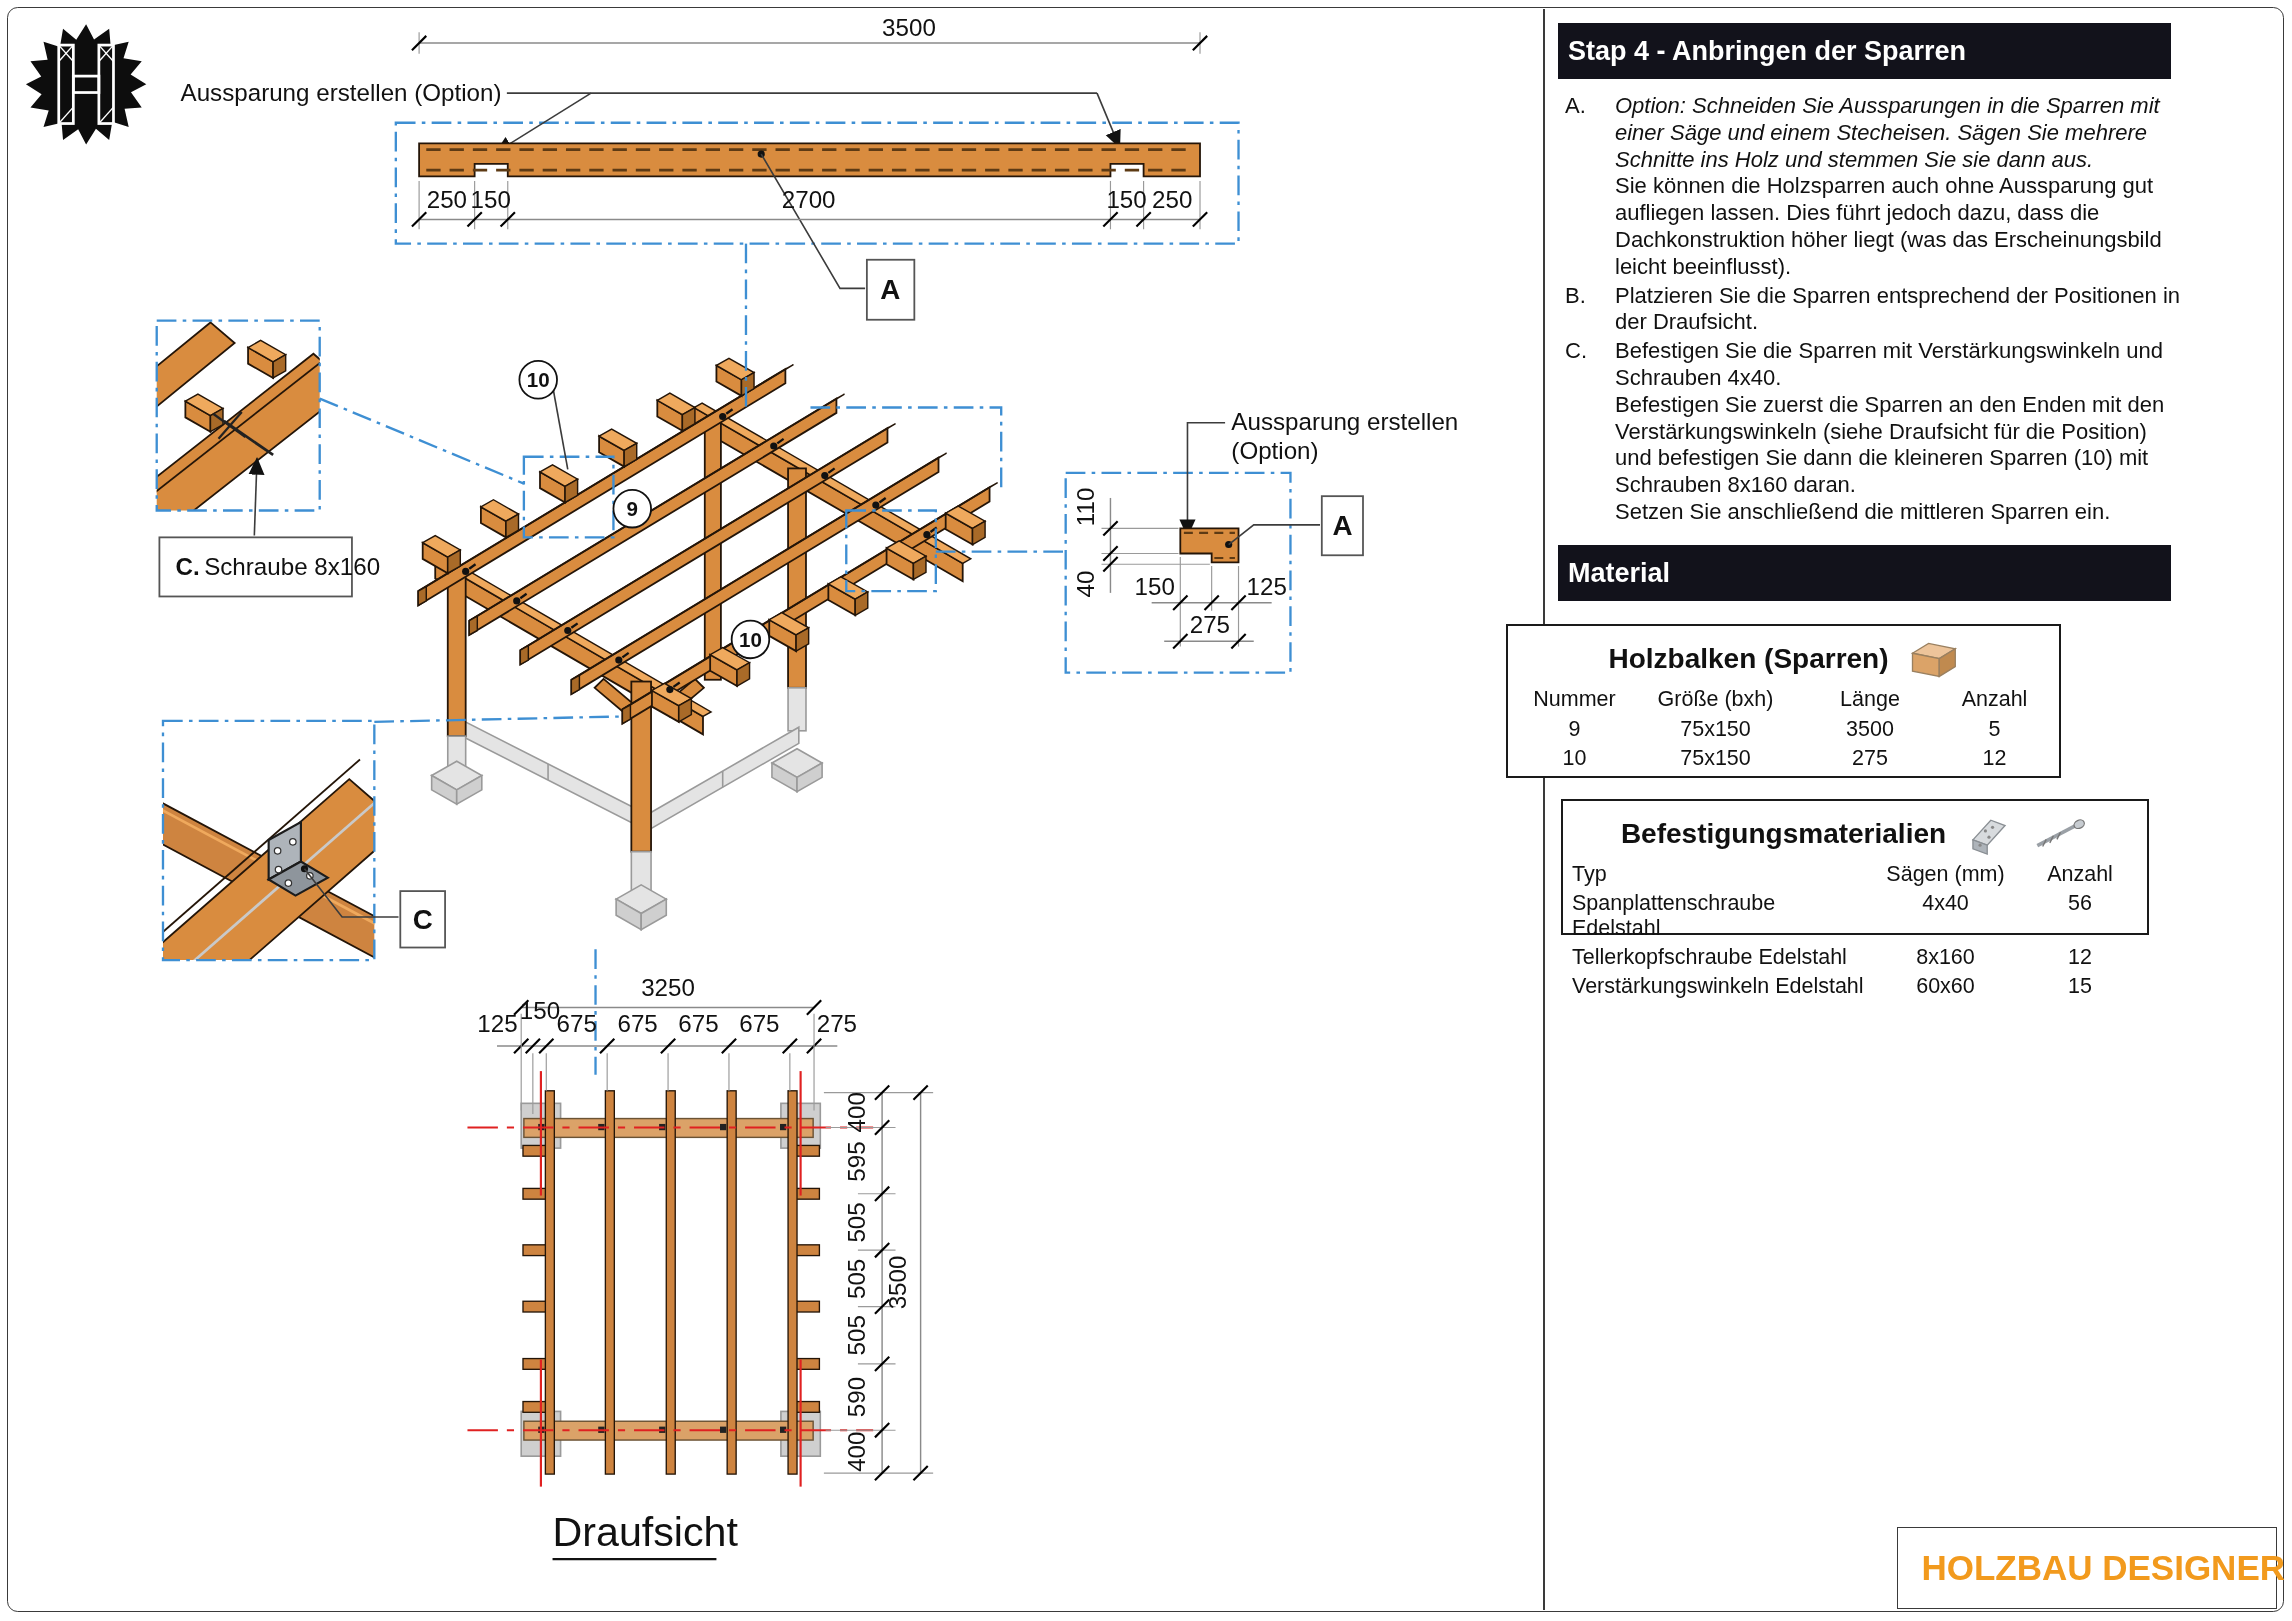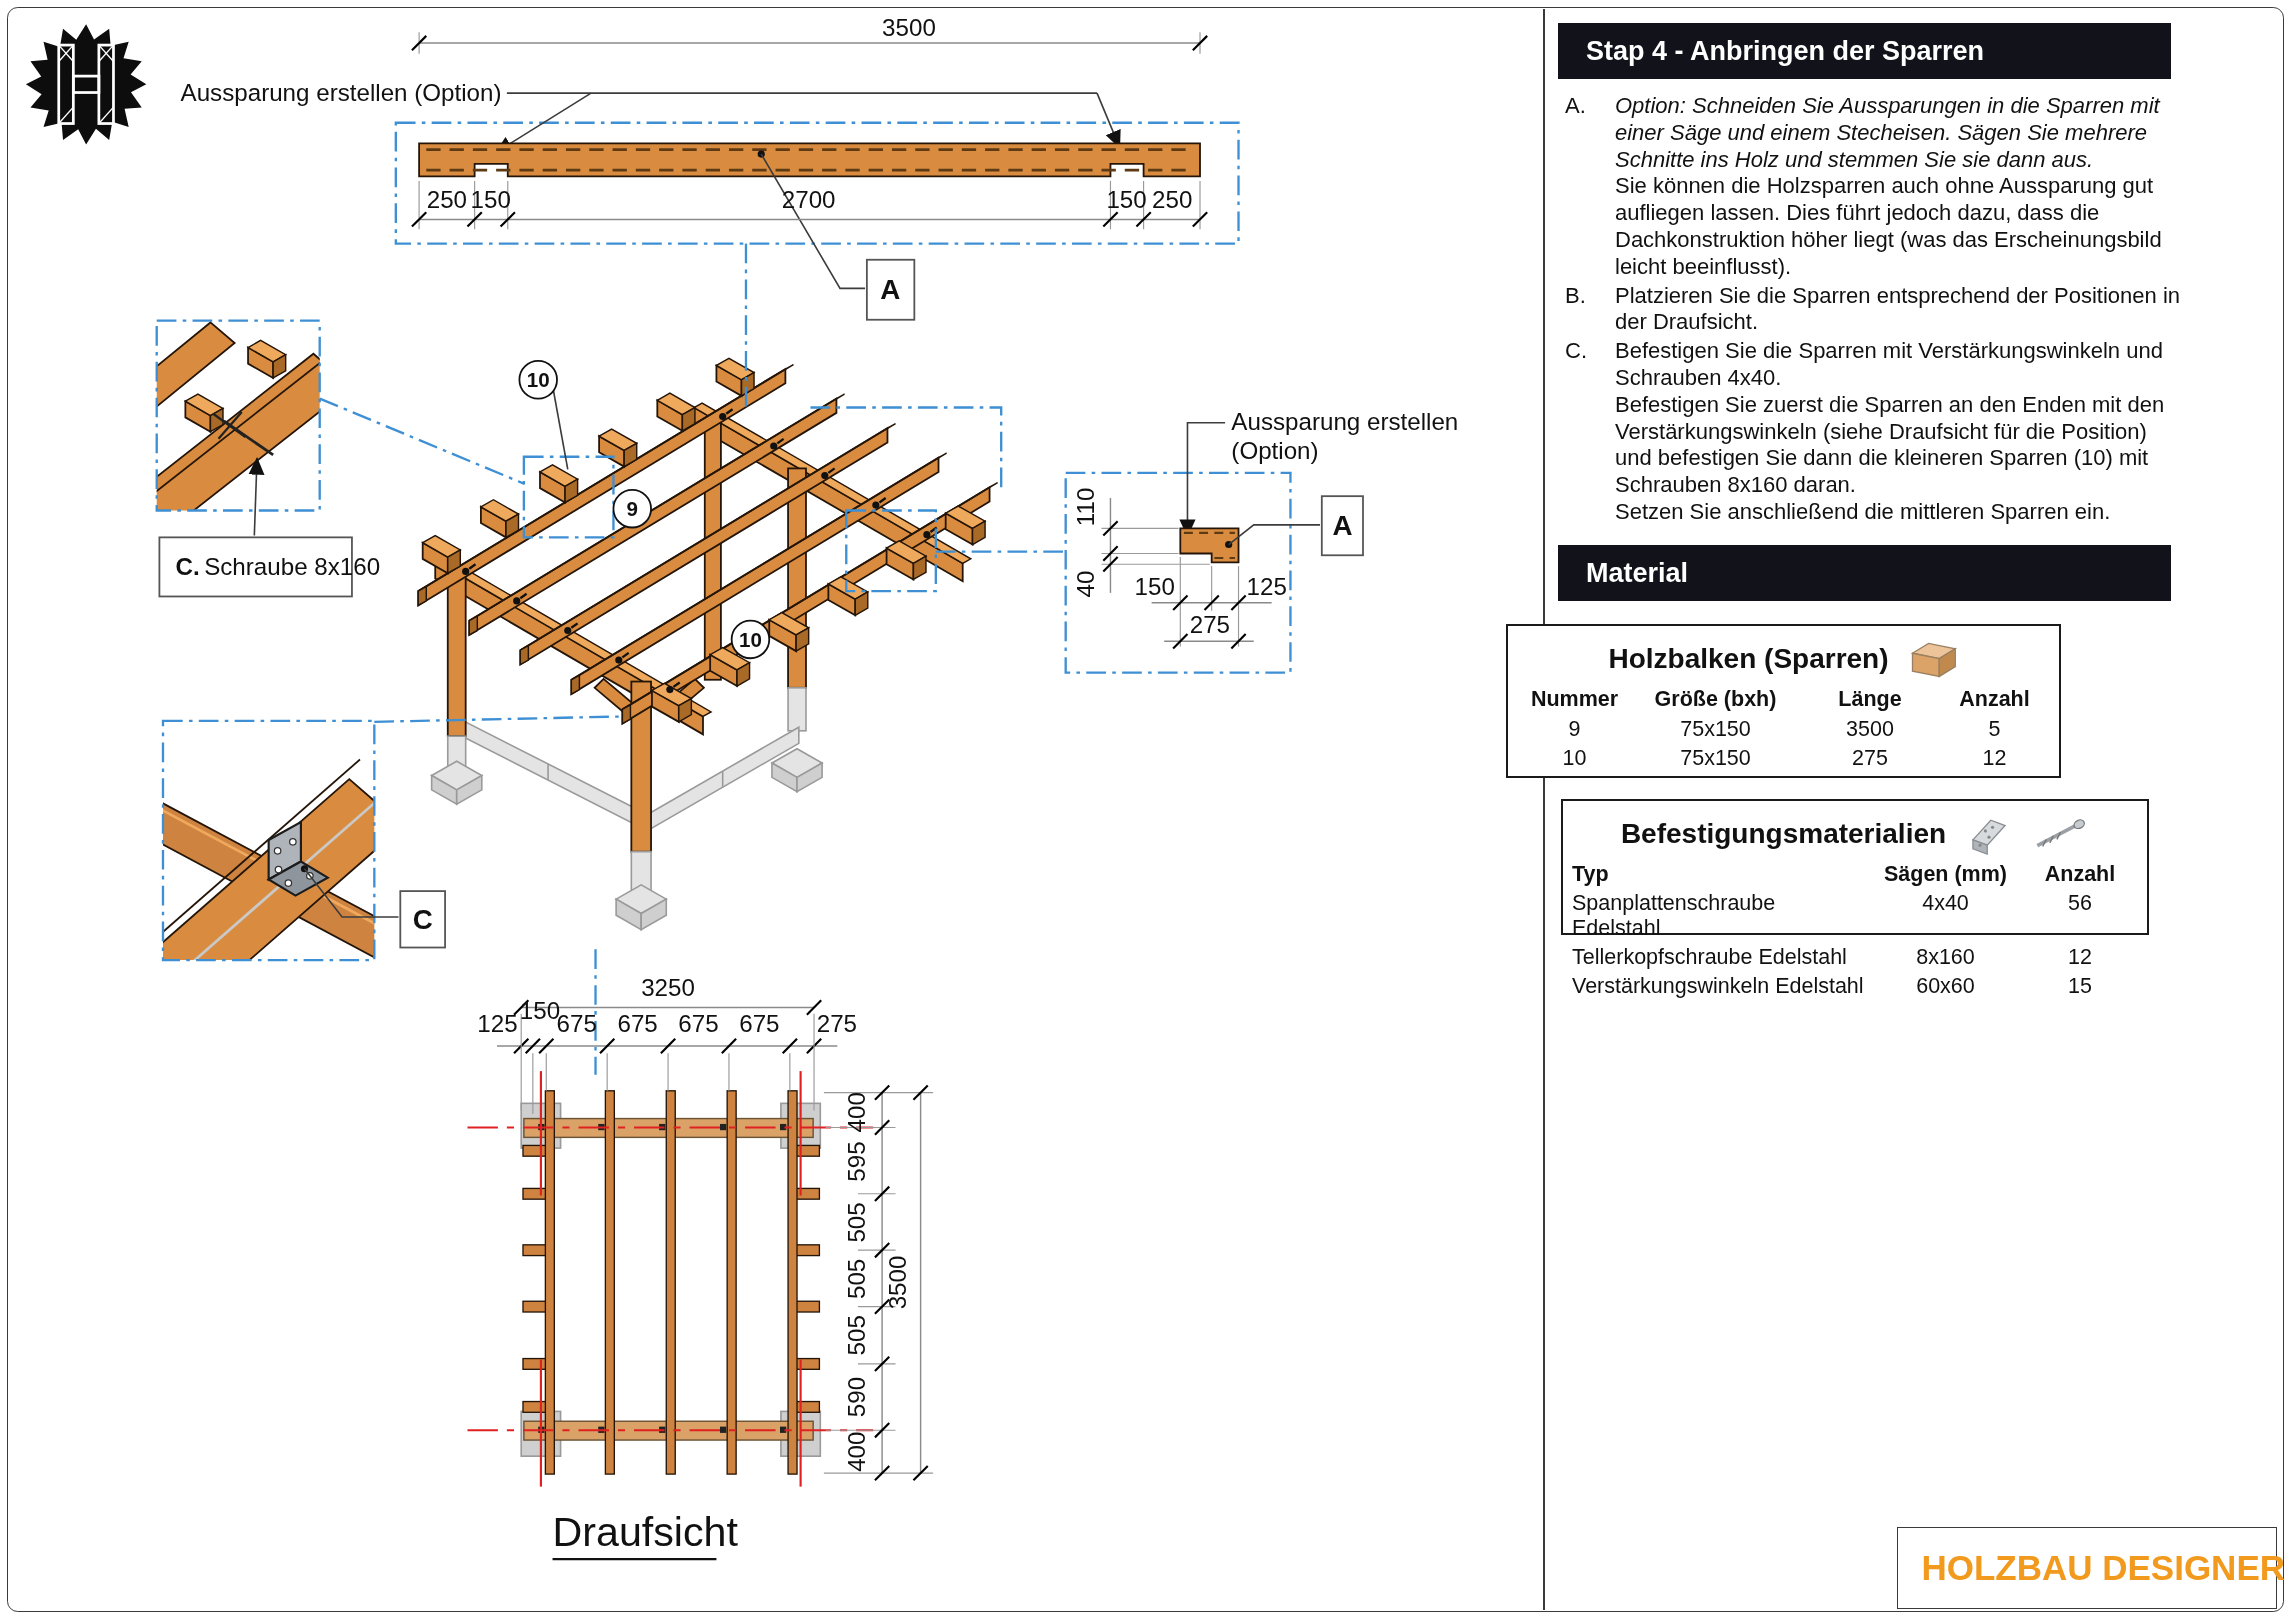--- a/index.html
+++ b/index.html
@@ -2,37 +2,37 @@
 <html style="font-size:14.3px"><head>
 <meta charset="utf-8">
 <style>
   html,body{margin:0;padding:0;background:#fff;}
   body{width:2293px;height:1621px;position:relative;font-family:"Liberation Sans",sans-serif;color:#111;}
   .pageborder{position:absolute;left:7.2px;top:7.2px;width:2275px;height:1603px;border:1.8px solid #3a3a3a;border-radius:10.7px;}
   .divider{position:absolute;left:1543px;top:9px;width:1.8px;height:1601px;background:#3a3a3a;}
   #drawsvg{position:absolute;left:0;top:0;}
   
   .pbar{position:absolute;left:1558px;width:613px;height:56px;background:#12121b;color:#fff;
-        font-size:27px;font-weight:bold;line-height:56px;padding-left:28px;box-sizing:border-box;}
+        font-size:27px;font-weight:bold;line-height:56px;padding-left:10px;box-sizing:border-box;}
   .bar-step{top:23px;}
   .bar-mat{top:545px;}
   .steps{position:absolute;left:1565px;top:93px;width:616px;font-size:22px;line-height:1.22;}
   .step{display:flex;margin-bottom:1.8px;}
   .step .lab{width:50px;flex:none;}
   .step .body{flex:1;}
   .it{font-style:italic;}
   .tbox{position:absolute;background:#fff;border:2.7px solid #1a1a1a;box-sizing:border-box;padding:5.4px 9px 9px 9px;}
   .t1{left:1506px;top:624px;width:555px;height:154px;}
   .t2{left:1561px;top:799px;width:588px;height:136px;}
   .ttrow{display:flex;align-items:center;justify-content:center;gap:18px;height:56px;}
   .ttitle{font-size:28px;font-weight:bold;}
   .grid4{display:grid;grid-template-columns:115px 167px 142px 107px;text-align:center;font-size:21.5px;row-gap:4.5px;}
   .grid3{display:grid;grid-template-columns:292px 163px 106px;text-align:center;font-size:21.5px;row-gap:4px;}
   .grid3 .cl{text-align:left;}
-  .ghead{font-weight:bold;}
+  .ghead{font-weight:normal;}
   .brandbox{position:absolute;left:1897px;top:1527px;width:380px;height:82px;border:1.8px solid #3a3a3a;
             display:flex;align-items:center;box-sizing:border-box;padding-left:18px;background:#fff;}
   .brandtext{color:#F29A1D;font-size:35px;font-weight:800;letter-spacing:0px;margin-left:5.4px;white-space:nowrap;}
   .toplogo{position:absolute;left:10.7px;top:10.7px;}
   
   .blue{stroke:#3E8FD3;stroke-width:2.6;fill:none;stroke-dasharray:22 7 4 7;}
   .dim{stroke:#8a8a8a;stroke-width:1.6;fill:none;}
   .ext{stroke:#9a9a9a;stroke-width:1.3;fill:none;}
   .dimtxt{font-family:"Liberation Sans",sans-serif;font-size:27px;fill:#111;}
   .ldr{stroke:#3c3c3c;stroke-width:1.8;fill:none;}

